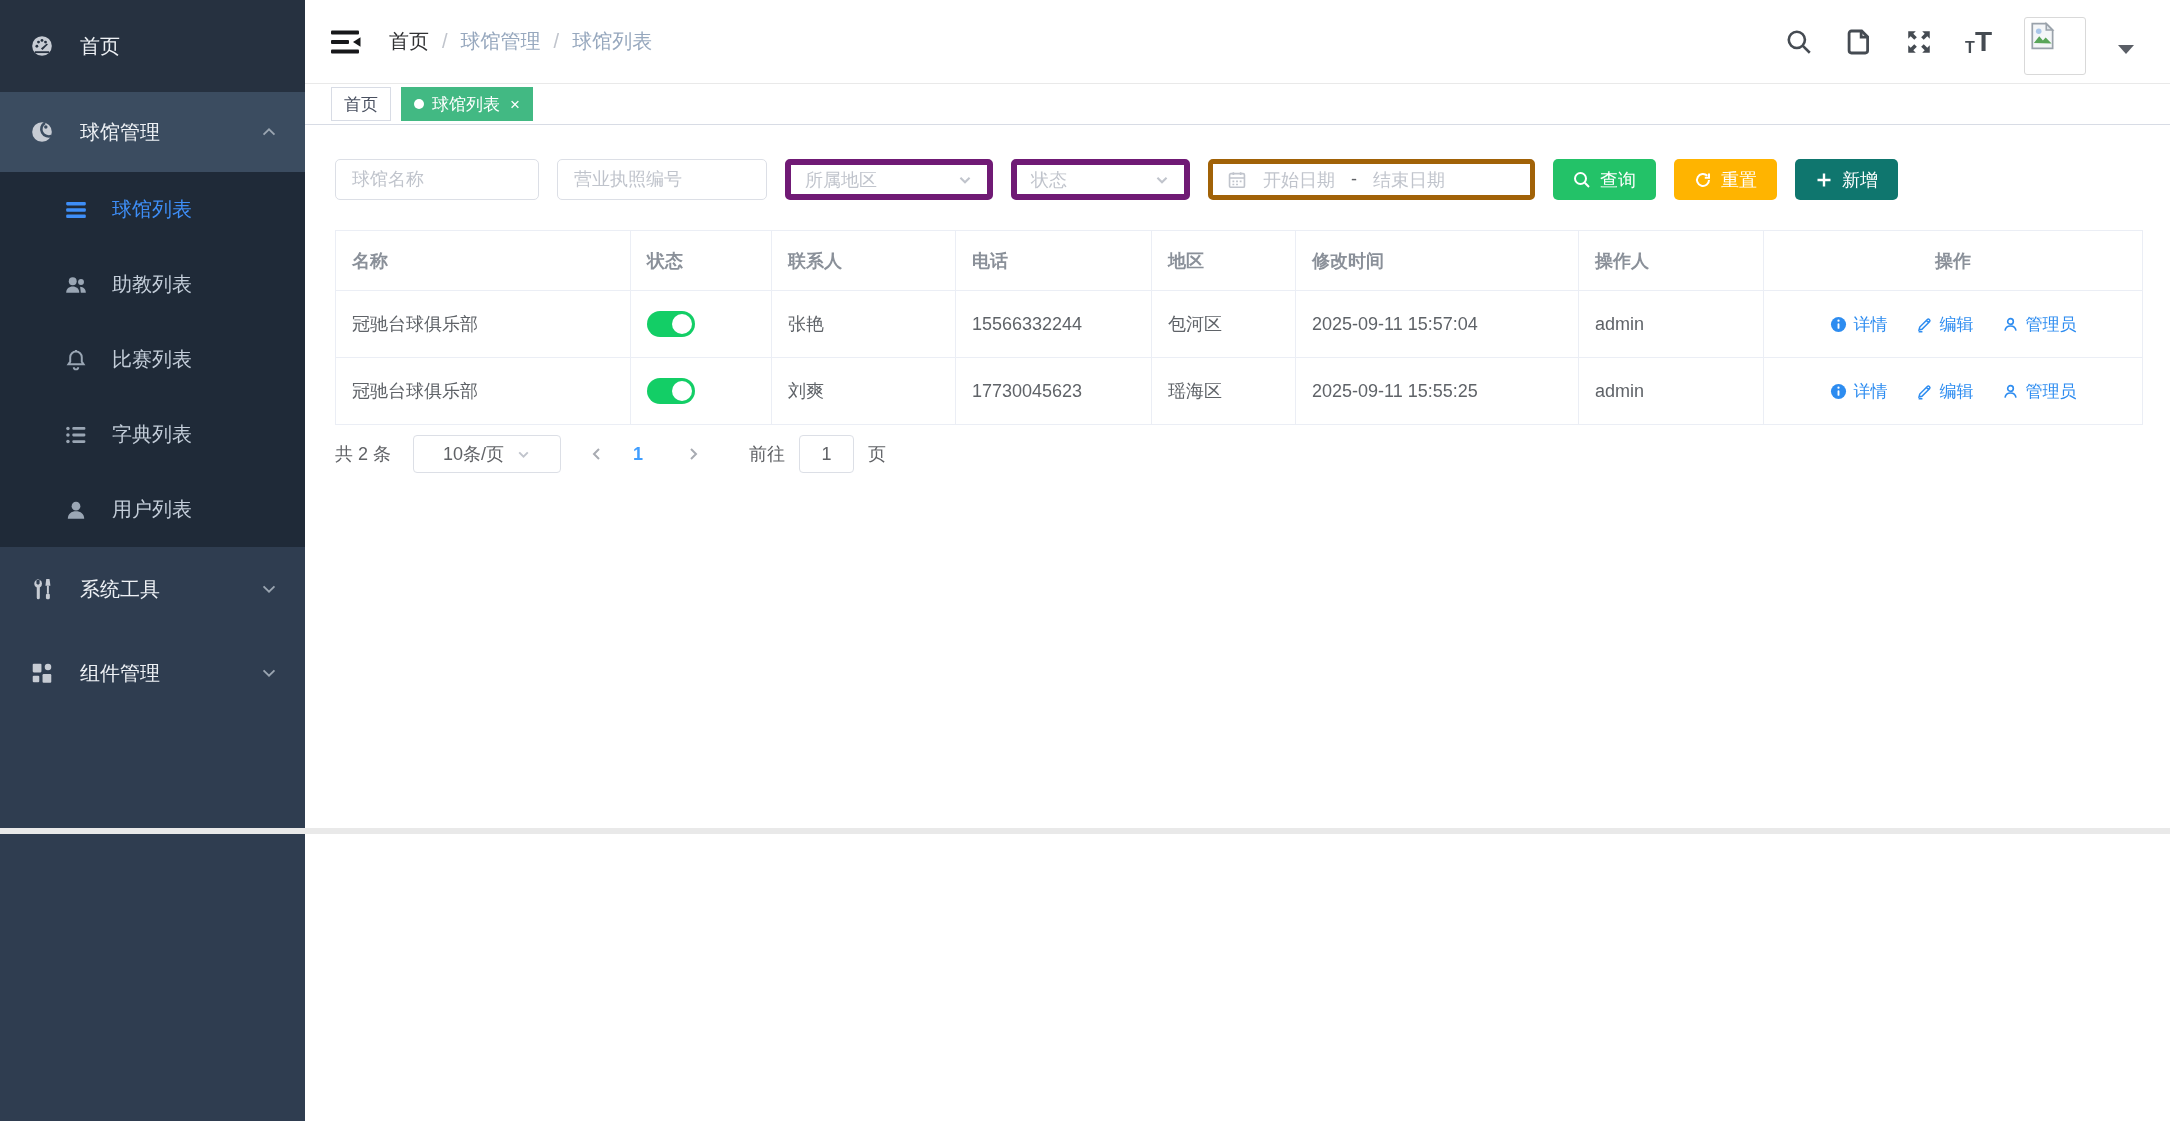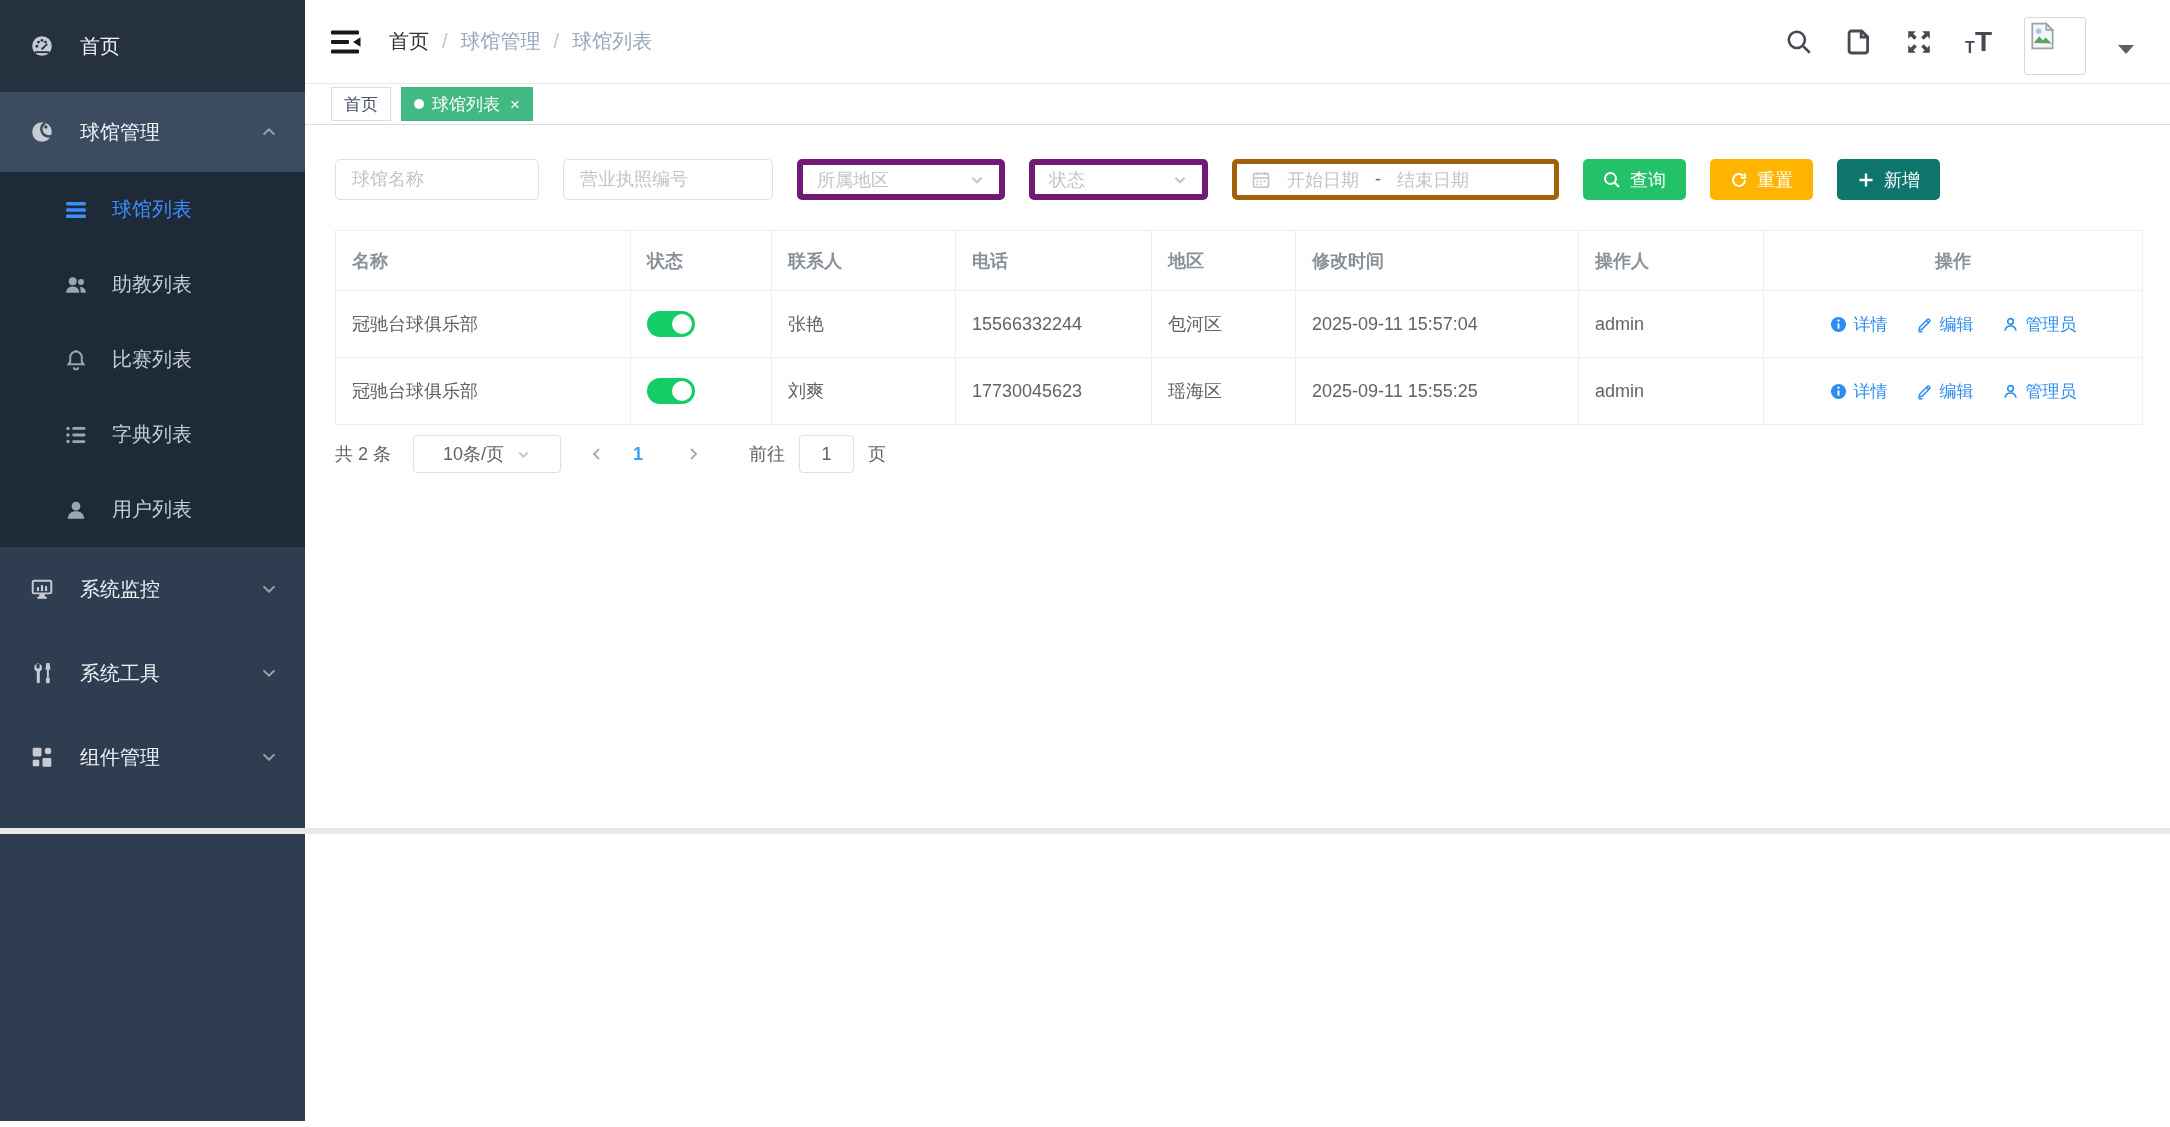--- a/index.html
+++ b/index.html
@@ -37,21 +37,21 @@
 .caret{width:0;height:0;border-left:8px solid transparent;border-right:8px solid transparent;border-top:9px solid #5a5e66;margin-top:16px;cursor:pointer}
 
 .tagsbar{height:42px;border-top:1px solid #e9e9e9;border-bottom:1px solid #d8dce5;display:flex;align-items:center;padding:0 26px;gap:10px;background:#fff}
 .tag{height:34px;display:inline-flex;align-items:center;gap:8px;padding:0 12px;border:1px solid #d8dce5;background:#fff;color:#495060;font-size:17px;cursor:pointer}
 .tag.active{background:#42b983;border-color:#42b983;color:#fff}
 .tag-dot{width:10px;height:10px;border-radius:50%;background:#fff}
 .tag-close{font-size:17px;line-height:1;margin-left:2px;cursor:pointer}
 
 
 .content{padding:34px 0 0 30px}
-.filters{display:flex;align-items:flex-end;gap:24px}
+.filters{display:flex;align-items:flex-end;gap:18px}
 .inp{height:41px;border:1px solid #dcdfe6;border-radius:5px;padding:0 16px;font-size:18px;color:#606266;outline:none;background:#fff}
 .inp::placeholder{color:#c0c4cc}
 .w1{width:204px}.w2{width:210px}
 .sel{height:41px;border:6px solid #701a75;border-radius:5px;display:flex;align-items:center;justify-content:space-between;padding:0 14px;font-size:18px;color:#c0c4cc;background:#fff;cursor:pointer}
 .s1{width:208px}.s2{width:179px}
 .daterange{width:327px;height:41px;border:5px solid #a16207;border-radius:5px;display:flex;align-items:center;gap:16px;padding:0 14px;font-size:18px;color:#c0c4cc;background:#fff;cursor:pointer}
 .btn{height:41px;border:none;border-radius:5px;color:#fff;font-size:18px;display:inline-flex;align-items:center;gap:9px;padding:16px 20px;cursor:pointer}
 .btn-query{background:#23c268}
 .btn-reset{background:#ffb400}
 .btn-add{background:#0f766e}
@@ -161,38 +161,20 @@
         <span class="mi">
           <svg width="24" height="24" viewBox="0 0 22 22" fill="currentColor">
               <circle cx="11" cy="7.5" r="4"></circle>
               <path d="M3.5 19c0-4.5 3.3-6.9 7.5-6.9s7.5 2.4 7.5 6.9z"></path>
             </svg>
         </span>
         <span>用户列表</span>
       </div>
     </div>
 
-    <div class="mitem">
-      <span class="mi">
-        <svg width="24" height="24" viewBox="0 0 22 22" fill="currentColor">
-            <rect x="2.5" y="3.5" width="17" height="11.5" rx="1.2" fill="none" stroke="currentColor" stroke-width="1.8"></rect>
-            <rect x="6.3" y="9.3" width="2" height="3.6"></rect>
-            <rect x="10" y="7.3" width="2" height="5.6"></rect>
-            <rect x="13.7" y="8.3" width="2" height="4.6"></rect>
-            <path d="M8 18.3l.9-3h4.2l.9 3z"></path>
-            <rect x="6.5" y="18" width="9" height="1.9" rx=".9"></rect>
-          </svg>
-      </span>
-      <span>系统监控</span>
-      <span class="chev">
-        <svg width="20" height="20" viewBox="0 0 22 22" fill="none" stroke="#9aa5b1" stroke-width="2">
-            <path d="M5 8l6 6 6-6"></path>
-          </svg>
-      </span>
-    </div>
     <div class="mitem">
       <span class="mi">
         <svg width="24" height="24" viewBox="0 0 22 22" fill="currentColor">
             <path d="M8.8 2.3A3.9 3.9 0 0 0 3.9 6c0 1.6.9 3 2.3 3.7V19a1.4 1.4 0 0 0 2.8 0V9.7A3.9 3.9 0 0 0 11 6a3.9 3.9 0 0 0-2.2-3.5v3.6L7.4 7.2 5.9 6.1V2.9z"></path>
             <path d="M14.9 1.8h3l.8 6.2h-4.6z"></path>
             <rect x="15.5" y="8" width="1.8" height="7.2"></rect>
             <rect x="14.6" y="15.2" width="3.6" height="5.2" rx="1.4"></rect>
           </svg>
       </span>
       <span>系统工具</span>

